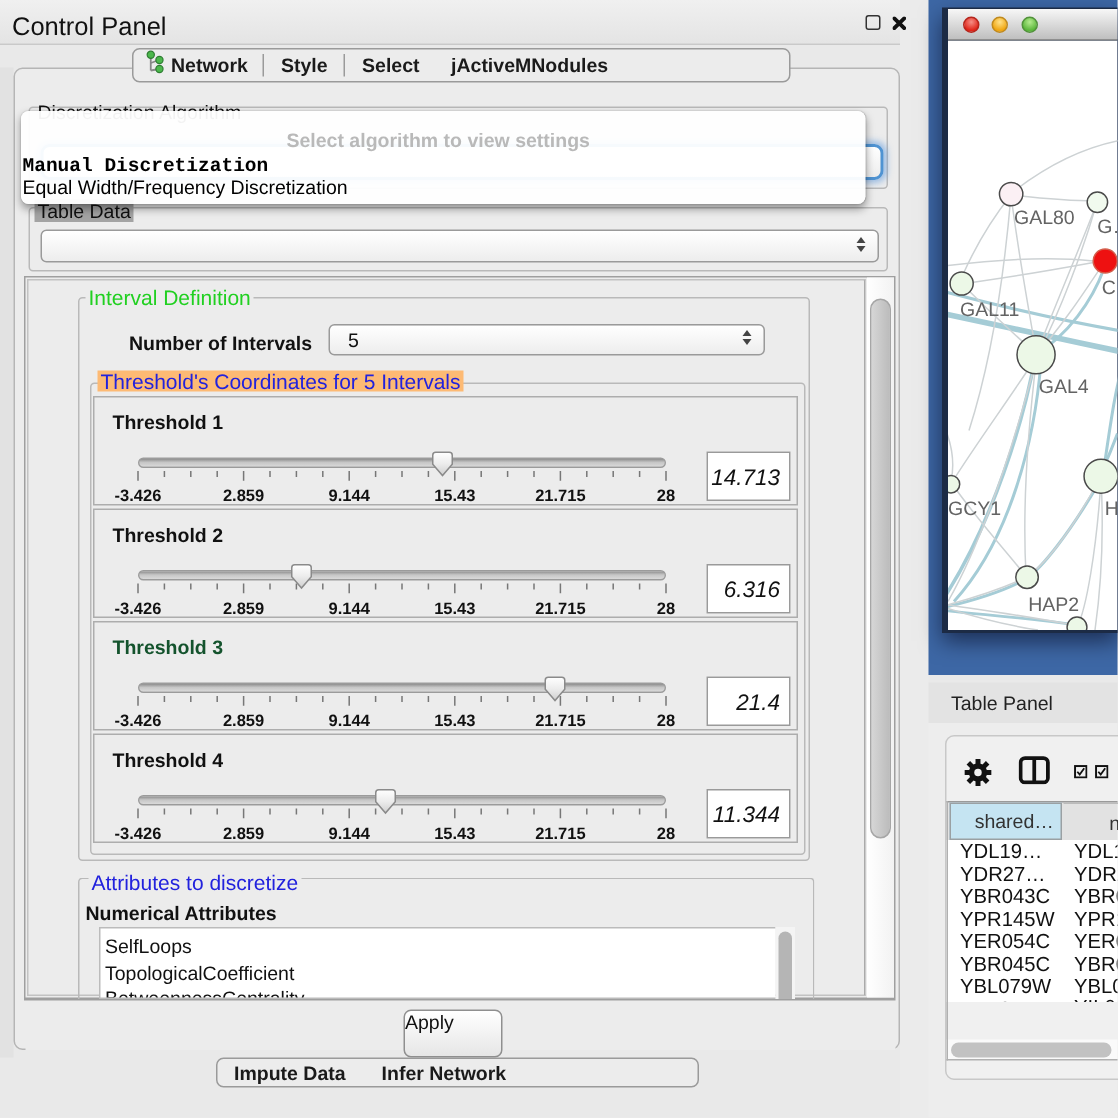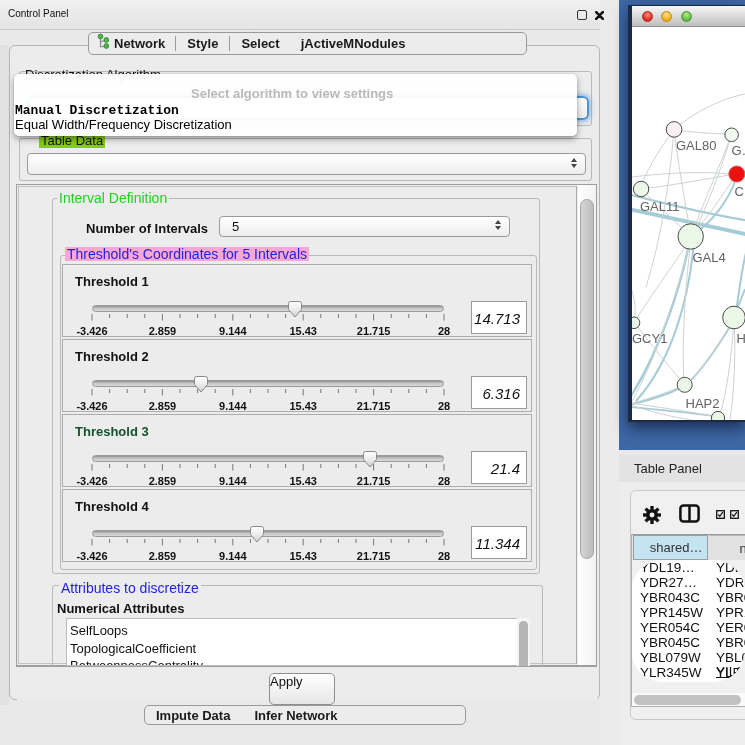--- a/index.html
+++ b/index.html
@@ -13,21 +13,21 @@
 .arr .u{width:0;height:0;border-left:3.5px solid transparent;border-right:3.5px solid transparent;border-bottom:4px solid #444;margin-bottom:2px;}
 .arr .d{width:0;height:0;border-left:3.5px solid transparent;border-right:3.5px solid transparent;border-top:4px solid #444;}
 .bold{font-weight:bold;}
 .tpanel{position:absolute;left:62px;width:470px;height:73px;border:1px solid #adadad;background:#ececec;}
 .ticklbl{position:absolute;font-size:11px;font-weight:bold;color:#111;transform:translateX(-50%);}
 .vbox{position:absolute;left:408px;top:36px;width:56px;height:33px;background:#fff;border:1px solid #9a9a9a;
  font-size:15px;color:#111;text-align:right;padding:8px 6px 0 0;font-style:italic;}
 </style></head><body>
 
 <div class="abs" style="left:0;top:0;width:612px;height:30px;background:linear-gradient(#f0f0f0,#e4e4e4);border-bottom:1px solid #c9c9c9;">
- <span class="abs" style="left:8px;top:8px;font-size:10px;color:#111;">Control Panel</span>
+ <span class="abs" style="left:8px;top:8px;font-size:17px;color:#111;">Control Panel</span>
  <span class="abs" style="left:577px;top:10px;width:10px;height:10px;border:1.5px solid #333;border-radius:2px;"></span>
  <svg class="abs" style="left:595px;top:11px;z-index:9;" width="9" height="9" viewBox="0 0 9 9">
       <path d="M1.2 1.2 L7.8 7.8 M7.8 1.2 L1.2 7.8" stroke="#111" stroke-width="2.6" stroke-linecap="round"></path>
     </svg>
 </div>
 <div class="abs" style="left:0;top:30px;width:612px;height:715px;background:#e9e9e9;"></div>
 <div class="abs" style="left:0;top:45px;width:9px;height:660px;background:#e2e2e2;"></div>
 
 <div class="abs" style="left:9px;top:45px;width:591px;height:655px;background:#ececec;border:1px solid #b5b5b5;border-radius:6px;"></div>
 
@@ -47,21 +47,21 @@
  <span style="width:1px;height:15px;background:#9a9a9a;"></span>
  <span style="padding:0 11px;">Select</span>
  <span style="padding:0 10px;">jActiveMNodules</span>
 </div>
 
 <div class="gb" style="left:19px;top:71px;width:573px;height:55px;"></div>
 <div class="abs" style="left:25px;top:67px;font-size:13px;color:#111;">Discretization Algorithm</div>
 <div class="combo" style="left:27px;top:96px;width:562px;height:24px;border:2px solid #4f93d2;border-radius:6px;box-shadow:0 0 4px 2px rgba(90,150,220,0.55);"></div>
 
 <div class="gb" style="left:19px;top:138px;width:573px;height:43px;"></div>
-<div class="abs" style="left:23px;top:133px;font-size:13px;color:#111;background:#84cc16;padding:0 2px;margin-left:16px;">Table Data</div>
+<div class="abs" style="left:23px;top:133px;font-size:13px;color:#111;background:#a3a3a3;padding:0 2px;">Table Data</div>
 <div class="combo" style="left:27px;top:153px;width:559px;height:22px;">
  <span class="arr" style="top:4px;">
       <span class="u"></span>
       <span class="d"></span>
     </span>
 </div>
 
 <div class="abs" style="left:16px;top:184px;width:581px;height:482px;border:1px solid #9f9f9f;background:#ececec;"></div>
 <div class="abs" style="left:18px;top:186px;width:559px;height:478px;border:1px solid #c2c2c2;border-right:1px solid #aaa;background:#ececec;"></div>
 
@@ -73,21 +73,21 @@
 <div class="abs bold" style="left:86px;top:221px;font-size:13px;color:#111;">Number of Intervals</div>
 <div class="combo" style="left:219px;top:216px;width:291px;height:21px;">
  <span style="position:absolute;left:12px;top:2px;">5</span>
  <span class="arr" style="top:3px;">
       <span class="u"></span>
       <span class="d"></span>
     </span>
 </div>
 
 <div class="gb" style="left:60px;top:255px;width:477px;height:315px;"></div>
-<div class="gbt" style="left:65px;top:247px;color:#2222dd;background:#f9a8d4;">Threshold's Coordinates for 5 Intervals</div>
+<div class="gbt" style="left:65px;top:247px;color:#2222dd;background:#fdba74;">Threshold's Coordinates for 5 Intervals</div>
 <div class="tpanel" style="top:264px;">
     <div class="abs bold" style="left:12px;top:9px;font-size:13px;color:#111;">Threshold 1</div>
     <div class="abs" style="left:29px;top:40px;width:352px;height:7px;border-radius:3.5px;background:linear-gradient(#8f8f8f,#c6c6c6 45%,#d9d9d9);border:1px solid #9b9b9b;"></div>
     <svg class="abs" style="left:0;top:0;" width="470" height="73">
       <line x1="29.0" y1="49" x2="29.0" y2="55.5" stroke="#777" stroke-width="1"></line>
       <line x1="46.6" y1="49" x2="46.6" y2="53" stroke="#777" stroke-width="1"></line>
       <line x1="64.2" y1="49" x2="64.2" y2="53" stroke="#777" stroke-width="1"></line>
       <line x1="81.8" y1="49" x2="81.8" y2="53" stroke="#777" stroke-width="1"></line>
       <line x1="99.4" y1="49" x2="99.4" y2="55.5" stroke="#777" stroke-width="1"></line>
       <line x1="117.0" y1="49" x2="117.0" y2="53" stroke="#777" stroke-width="1"></line>
@@ -368,21 +368,21 @@
   </svg>
 <svg class="abs" style="left:729.5px;top:510px;" width="9" height="9" viewBox="0 0 9 9">
     <rect x="0.7" y="0.7" width="7.6" height="7.6" fill="none" stroke="#111" stroke-width="1.3"></rect>
     <path d="M2.2 4.5 L3.8 6.3 L6.8 2.2" fill="none" stroke="#111" stroke-width="1.2"></path>
   </svg>
 <div class="abs" style="left:631px;top:534px;width:114px;height:26px;background:#e2e2e2;border-top:1px solid #9a9a9a;"></div>
 <div class="abs" style="left:632.5px;top:534.5px;width:75px;height:25px;background:#c5e4f2;border:1px solid #9aa0a3;font-size:13px;color:#333;text-align:right;padding-right:4px;line-height:24px;">shared…</div>
 <div class="abs" style="left:708.5px;top:534.5px;width:40px;height:25px;border-top:1px solid #bbb;font-size:13px;color:#333;">
     <span style="position:absolute;left:31px;top:5px;">na</span>
   </div>
-<div class="abs" style="left:631px;top:560px;width:114px;height:122px;background:#fff;overflow:hidden;font-size:13.5px;color:#111;border-radius:32px;">
+<div class="abs" style="left:631px;top:560px;width:114px;height:108px;background:#fff;overflow:hidden;font-size:13.5px;color:#111;">
     <span style="position:absolute;left:9px;top:0.4px;">YDL19…</span>
     <span style="position:absolute;left:85px;top:0.4px;">YDL1</span>
     <span style="position:absolute;left:9px;top:15.3px;">YDR27…</span>
     <span style="position:absolute;left:85px;top:15.3px;">YDR2</span>
     <span style="position:absolute;left:9px;top:30.3px;">YBR043C</span>
     <span style="position:absolute;left:85px;top:30.3px;">YBR0</span>
     <span style="position:absolute;left:9px;top:45.2px;">YPR145W</span>
     <span style="position:absolute;left:85px;top:45.2px;">YPR1</span>
     <span style="position:absolute;left:9px;top:60.2px;">YER054C</span>
     <span style="position:absolute;left:85px;top:60.2px;">YER0</span>

